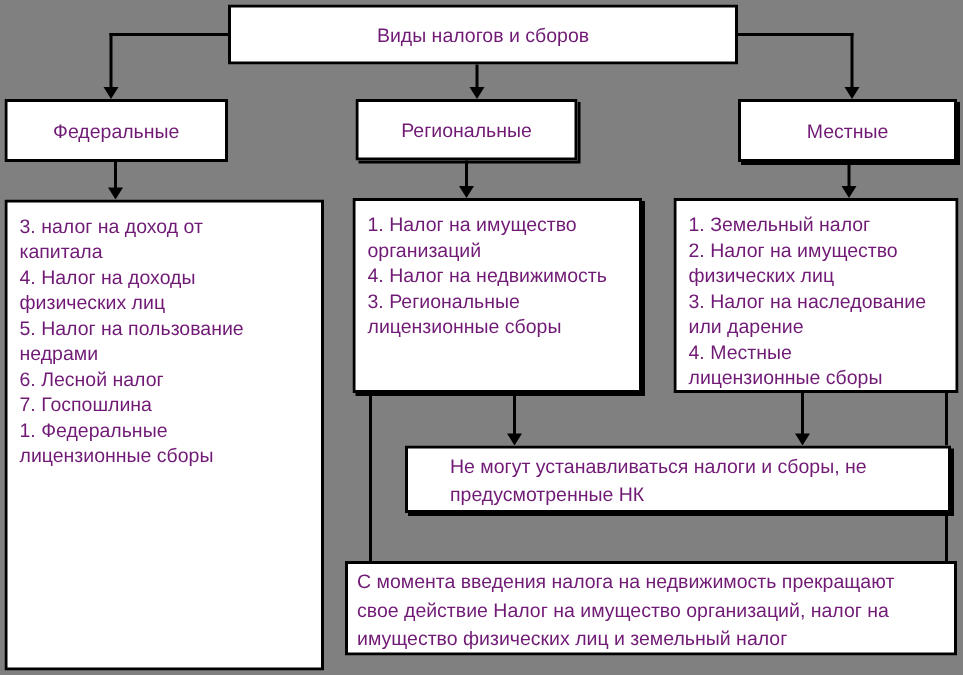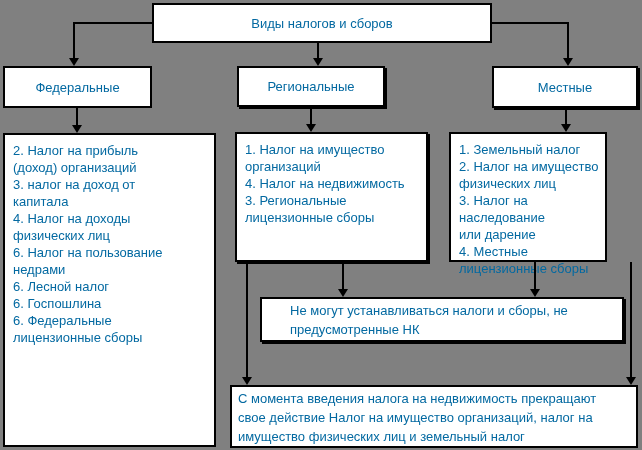--- a/index.html
+++ b/index.html
@@ -1,21 +1,21 @@
 <!DOCTYPE html>
 <html><head>
 <meta charset="utf-8">
 <style>
   html,body { margin:0; padding:0; }
   body { background:#808080; }
   .stage {
     position:relative; width:642px; height:450px;
     background:#808080; overflow:hidden;
     font-family:"Liberation Sans","DejaVu Sans",sans-serif;
-    color:#0369a1;
+    color:#701a75;
   }
   .box {
     position:absolute; background:#ffffff; border:2px solid #000;
     box-sizing:border-box;
   }
   .shadowed { box-shadow:2px 2px 0 0 #000; }
   .label-box {
     display:flex; align-items:center; justify-content:center;
     font-size:13px; text-align:center;
   }
@@ -63,43 +63,41 @@
   <div class="vline" style="left:76px; top:108px; width:2px; height:19px;"></div>
   <div class="arrow-down" style="left:72px; top:125px;"></div>
 
   <div class="vline" style="left:310px; top:107px; width:2px; height:19px;"></div>
   <div class="arrow-down" style="left:306px; top:124px;"></div>
 
   <div class="vline" style="left:565px; top:108px; width:2px; height:18px;"></div>
   <div class="arrow-down" style="left:561px; top:124px;"></div>
 
   <div class="box list-box" style="left:3px; top:133px; width:213px; height:314px;">
-    <div class="li">2. Налог на прибыль
-(доход) организаций</div>
     <div class="li">3. налог на доход от
 капитала</div>
     <div class="li">4. Налог на доходы
 физических лиц</div>
-    <div class="li">6. Налог на пользование
+    <div class="li">5. Налог на пользование
 недрами</div>
     <div class="li">6. Лесной налог</div>
-    <div class="li">6. Госпошлина</div>
-    <div class="li">6. Федеральные
+    <div class="li">7. Госпошлина</div>
+    <div class="li">1. Федеральные
 лицензионные сборы</div>
   </div>
 
   <div class="box list-box shadowed" style="left:235px; top:132px; width:193px; height:130px;">
     <div class="li">1. Налог на имущество
 организаций</div>
     <div class="li">4. Налог на недвижимость</div>
     <div class="li">3. Региональные
 лицензионные сборы</div>
   </div>
 
-  <div class="box list-box" style="left:449px; top:132px; width:158px; height:130px;">
+  <div class="box list-box" style="left:449px; top:132px; width:190px; height:130px;">
     <div class="li">1. Земельный налог</div>
     <div class="li">2. Налог на имущество
 физических лиц</div>
     <div class="li">3. Налог на наследование
 или дарение</div>
     <div class="li">4. Местные
 лицензионные сборы</div>
   </div>
 
   <div class="vline" style="left:246px; top:262px; width:2px; height:117px;"></div>
@@ -107,24 +105,24 @@
 
   <div class="vline" style="left:342px; top:262px; width:2px; height:29px;"></div>
   <div class="arrow-down" style="left:338px; top:289px;"></div>
 
   <div class="vline" style="left:534px; top:262px; width:2px; height:29px;"></div>
   <div class="arrow-down" style="left:530px; top:289px;"></div>
 
   <div class="vline" style="left:630px; top:262px; width:2px; height:117px;"></div>
   <div class="arrow-down" style="left:626px; top:377px;"></div>
 
-  <div class="box note-box shadowed" style="left:260px; top:297px; width:364px; height:45px;padding-left:28px;">
+  <div class="box note-box shadowed" style="left:270px; top:297px; width:364px; height:45px;padding-left:28px;">
     <div class="note-text">Не могут устанавливаться налоги и сборы, не
 предусмотренные НК</div>
   </div>
 
-  <div class="box note-box" style="left:230px; top:385px; width:408px; height:63px;">
+  <div class="box note-box" style="left:230px; top:374px; width:408px; height:63px;">
     <div class="note-text">С момента введения налога на недвижимость прекращают
 свое действие Налог на имущество организаций, налог на
 имущество физических лиц и земельный налог</div>
   </div>
 
 </div>
 
 </body></html>

